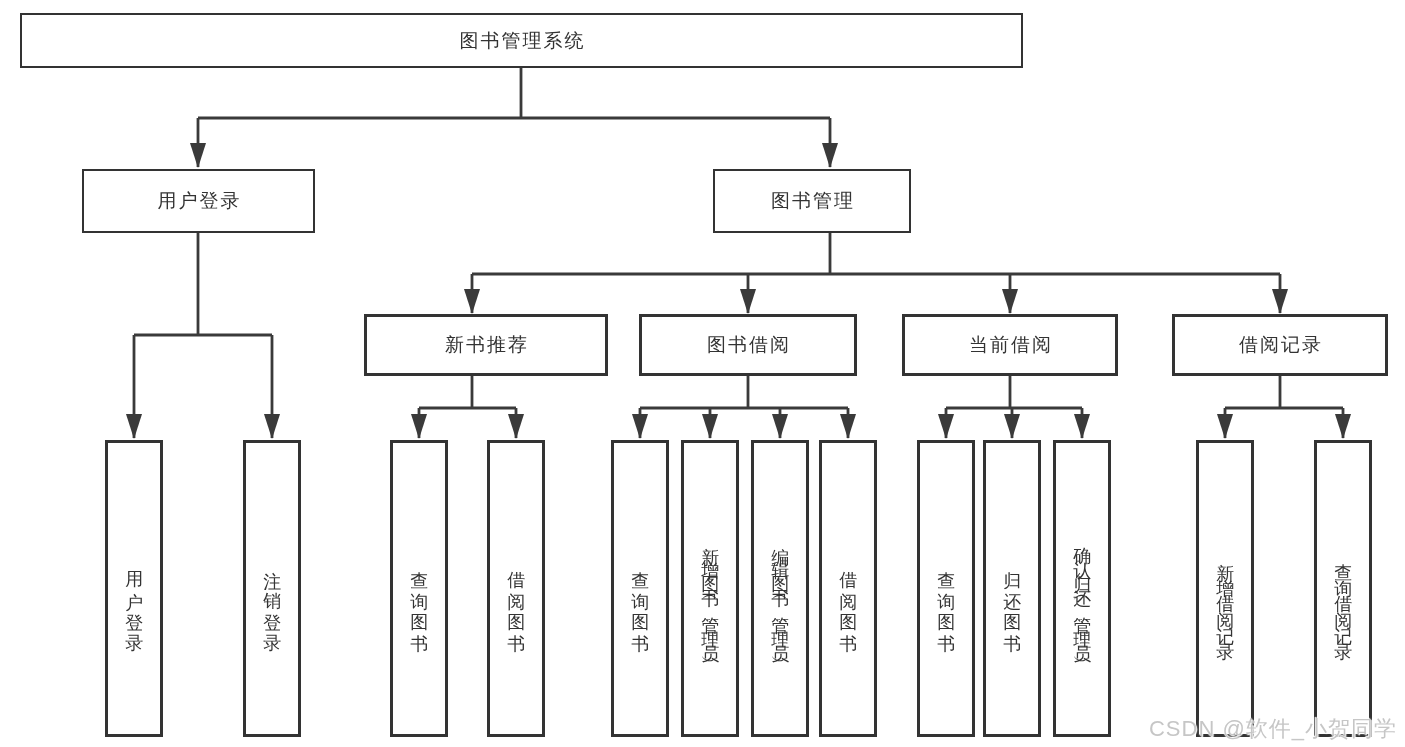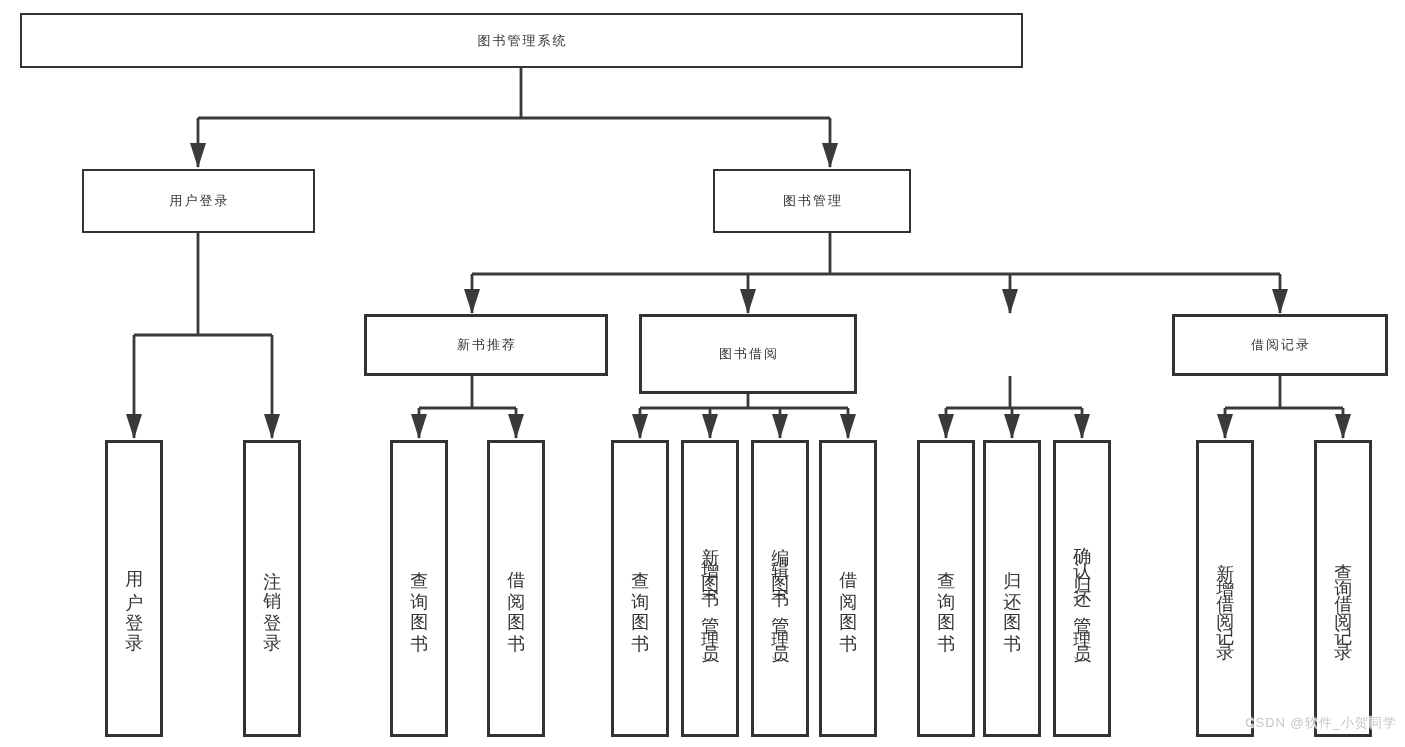--- a/index.html
+++ b/index.html
@@ -23,36 +23,36 @@
   .box{
     position:absolute;z-index:2;
     box-sizing:border-box;
     background:var(--background);
     border:2px solid var(--border);
     display:flex;align-items:center;justify-content:center;
   }
   .lvl3{border-width:3px;}
   .leaf{border-width:3px;top:440px;width:58px;height:297px;}
   .hlabel{
-    font-size:13px;letter-spacing:2px;color:var(--text);
+    font-size:19px;letter-spacing:2px;color:var(--text);
     white-space:nowrap;padding-left:2px;
   }
   .vtext{
     writing-mode:vertical-rl;
     text-orientation:mixed;
     font-size:18px;color:var(--text);
     white-space:nowrap;line-height:1.15;
   }
   .ls4{letter-spacing:21px;padding-top:21px;}
   .ls6{letter-spacing:16px;padding-top:16px;}
   .ls9{letter-spacing:14px;padding-top:14px;}
   .watermark{
     position:absolute;z-index:3;
     right:8px;top:714px;
-    font-size:13px;letter-spacing:1px;
+    font-size:22px;letter-spacing:1px;
     color:var(--watermark);
     text-shadow:0 0 2px #fff,1px 1px 1px #fff,-1px -1px 1px #fff;
     white-space:nowrap;
     margin-left:12px;
   }
 </style>
 </head>
 <body>
 
 <div id="canvas">
@@ -112,22 +112,25 @@
   <div class="box" style="left:82px;top:169px;width:233px;height:64px">
     <span class="hlabel">用户登录</span>
   </div>
   <div class="box" style="left:713px;top:169px;width:198px;height:64px">
     <span class="hlabel">图书管理</span>
   </div>
 
   <div class="box lvl3" style="left:364px;top:314px;width:244px;height:62px">
     <span class="hlabel">新书推荐</span>
   </div>
-  <div class="box lvl3" style="left:639px;top:314px;width:218px;height:80px">
+  <div class="box lvl3" style="left:639px;top:314px;width:218px;height:62px">
     <span class="hlabel">图书借阅</span>
+  </div>
+  <div class="box lvl3" style="left:902px;top:314px;width:216px;height:62px">
+    <span class="hlabel">当前借阅</span>
   </div>
   <div class="box lvl3" style="left:1172px;top:314px;width:216px;height:62px">
     <span class="hlabel">借阅记录</span>
   </div>
 
   <div class="box leaf" style="left:105px">
     <span class="vtext ls4">用户登录</span>
   </div>
   <div class="box leaf" style="left:243px">
     <span class="vtext ls4">注销登录</span>

